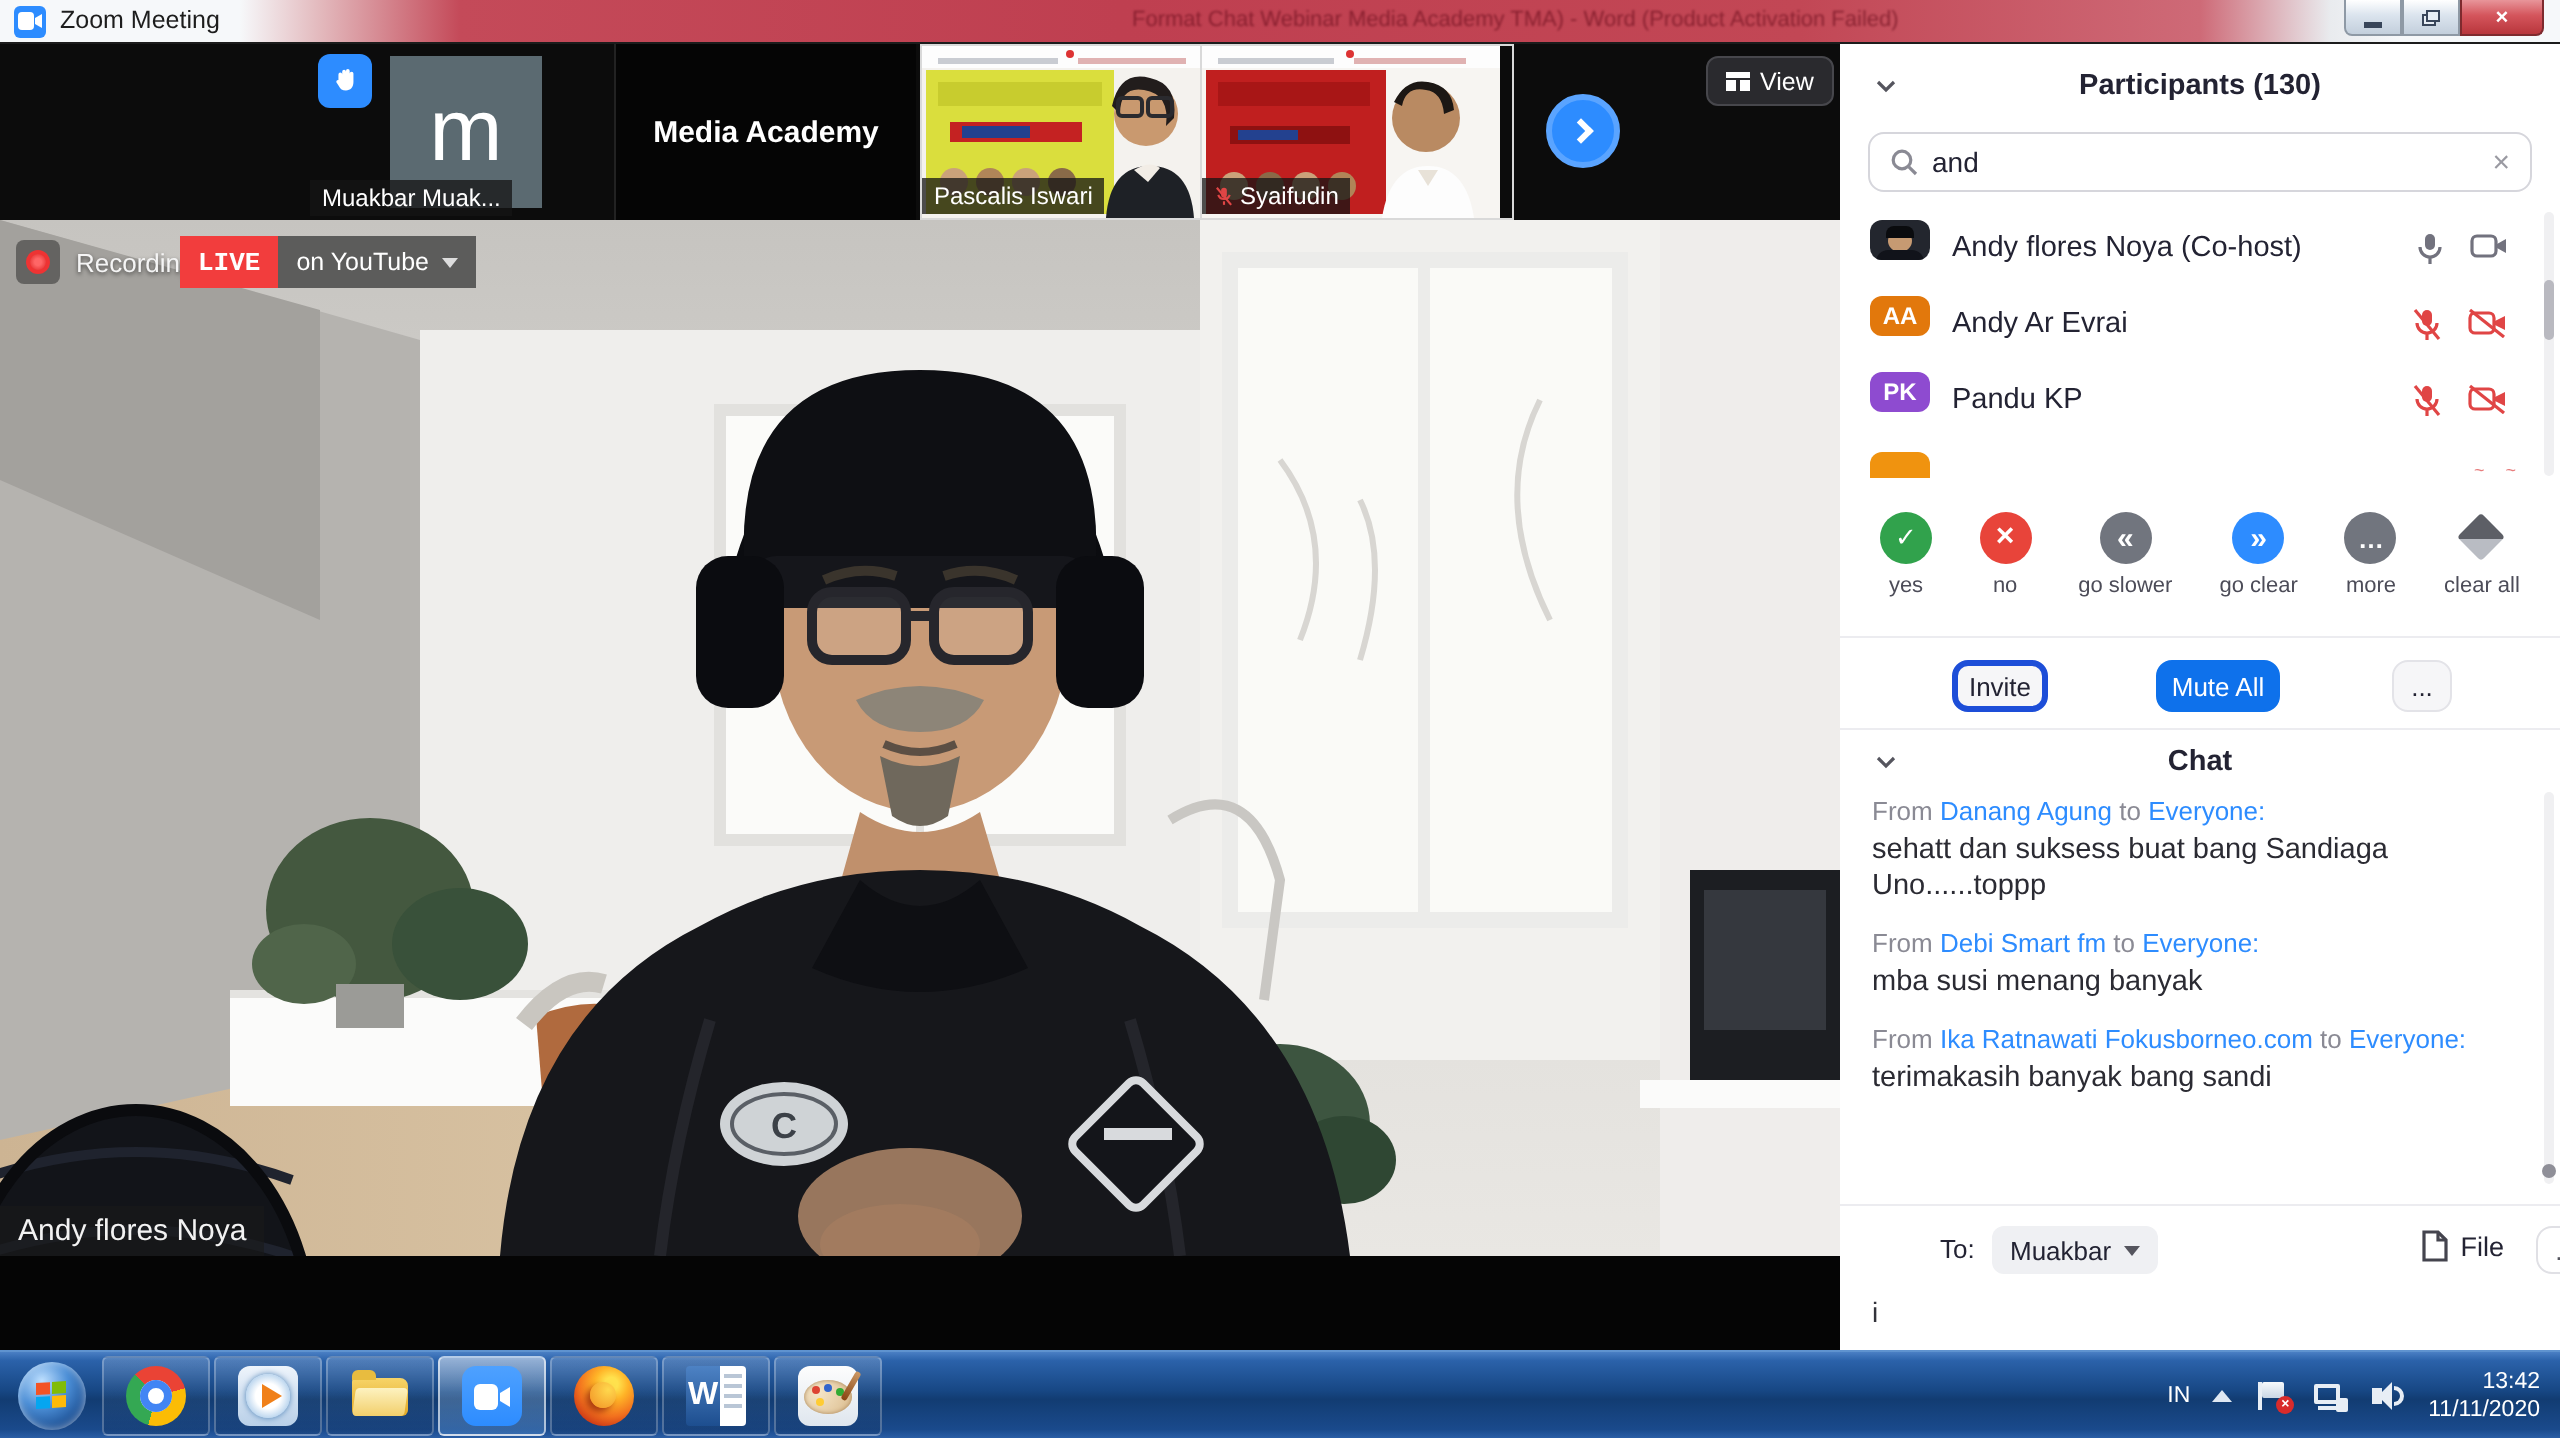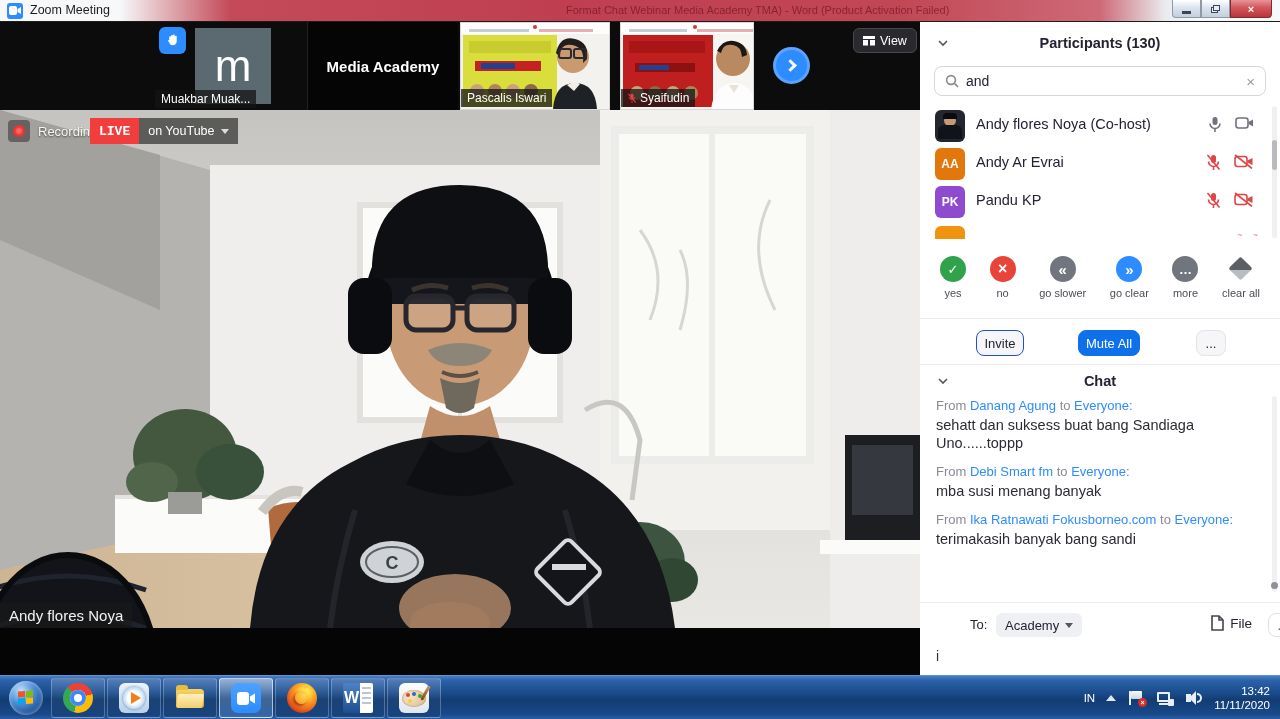--- a/index.html
+++ b/index.html
@@ -31,21 +31,21 @@
   
   .filmstrip { position:absolute; top:0; left:0; width:920px; height:88px; background:#0c0c0c; }
   .cell { position:absolute; top:0; height:88px; overflow:hidden; }
   .cell-label { position:absolute; left:0; bottom:2px; background:rgba(20,20,20,.75); color:#fff; font-size:12px; padding:2px 6px; display:flex; align-items:center; gap:3px; white-space:nowrap; }
   .muakbar { left:155px; width:153px; background:#0c0c0c; border-right:1px solid #222; }
   .avatar-sq { position:absolute; left:40px; top:6px; width:76px; height:76px; background:#5b6a71; color:#fff; font-size:44px; display:flex; align-items:center; justify-content:center; }
   .hand-badge { position:absolute; left:4px; top:5px; width:27px; height:27px; border-radius:6px; background:#2d8cff; display:flex; align-items:center; justify-content:center; }
   .media-cell { left:308px; width:150px; background:#050505; display:flex; align-items:center; justify-content:center; color:#fff; font-weight:bold; font-size:15px; }
   .thumb { border:1px solid #d9d9d9; }
   .pascalis { left:460px; width:150px; }
-  .syaifudin { left:620px; width:134px; }
+  .syaifudin { left:600px; width:157px; }
   .next-btn { position:absolute; left:773px; top:25px; width:37px; height:37px; border-radius:50%; background:#2d8cff; border:3px solid #5aa4ff; display:flex; align-items:center; justify-content:center; }
   .next-chev { width:9px; height:9px; border-right:3px solid #fff; border-top:3px solid #fff; transform:rotate(45deg); margin-right:3px; }
   .view-btn { position:absolute; left:853px; top:6px; height:25px; padding:0 9px; border-radius:6px; background:#2a2a2e; border:1px solid #47474c; color:#fff; font-size:12.5px; display:flex; align-items:center; gap:5px; }
   .grid-ic { width:12px; height:10px; background:
     linear-gradient(#fff,#fff) 0 0/12px 3px no-repeat,
     linear-gradient(#fff,#fff) 0 4.5px/5px 5.5px no-repeat,
     linear-gradient(#fff,#fff) 7px 4.5px/5px 5.5px no-repeat; }
 
   
   .main-video { position:absolute; top:88px; left:0; width:920px; height:518px; overflow:hidden; background:#c9c7c3; }
@@ -63,42 +63,42 @@
   
   .chev { width:10px; height:10px; }
   .p-header { position:absolute; top:8px; left:0; width:360px; height:26px; }
   .p-header .chev, .c-header .chev { position:absolute; left:18px; top:8px; }
   .panel-title { width:100%; text-align:center; font-size:14.5px; font-weight:bold; color:#232333; padding-top:5px; }
   .search-box { position:absolute; top:44px; left:14px; width:332px; height:30px; border:1px solid #d6d6dc; border-radius:8px; background:#fff; display:flex; align-items:center; padding:0 10px; gap:7px; }
   .search-box input { border:none; outline:none; flex:1; font-size:14px; color:#232333; font-family:inherit; background:transparent; }
   .search-clear { color:#9a9aa2; font-size:15px; }
 
   .p-row { position:absolute; left:0; width:352px; height:38px; }
-  .p-avatar { position:absolute; left:15px; top:4px; width:30px; height:32px; border-radius:6px; color:#fff; font-size:12px; font-weight:bold; display:flex; align-items:center; justify-content:center; overflow:hidden; }
+  .p-avatar { position:absolute; left:15px; top:4px; width:30px; height:20px; border-radius:6px; color:#fff; font-size:12px; font-weight:bold; display:flex; align-items:center; justify-content:center; overflow:hidden; }
   .p-name { position:absolute; left:56px; top:10px; font-size:14.5px; color:#232333; white-space:nowrap; }
   .p-icons { position:absolute; right:18px; top:10px; display:flex; gap:13px; }
   .photo-av { background:#23262e; position:relative; }
   .photo-av .ph-head { position:absolute; left:9px; top:5px; width:12px; height:11px; border-radius:50%; background:#c69a72; }
   .photo-av .ph-body { position:absolute; left:3px; top:15px; width:24px; height:14px; border-radius:6px 6px 0 0; background:#11131a; }
   .photo-av .ph-beanie { position:absolute; left:8px; top:3px; width:14px; height:6px; border-radius:4px 4px 0 0; background:#0a0b0e; }
   .half-av { position:absolute; left:15px; top:204px; width:30px; height:13px; border-radius:6px 6px 0 0; background:#f0930f; }
   .half-icons { position:absolute; right:18px; top:208px; color:#e05252; font-size:9px; opacity:.75; letter-spacing:4px; }
   .list-scroll { position:absolute; right:3px; top:84px; width:5px; height:132px; border-radius:3px; background:#f0f0f2; }
   .list-thumb { position:absolute; right:3px; top:118px; width:5px; height:30px; border-radius:3px; background:#b9b9c0; }
 
   .reactions { position:absolute; top:234px; left:0; width:360px; height:54px; display:flex; justify-content:space-between; padding:0 20px; }
   .r-item { display:flex; flex-direction:column; align-items:center; gap:5px; }
   .r-ic { width:26px; height:26px; border-radius:50%; color:#fff; display:flex; align-items:center; justify-content:center; font-size:13px; font-weight:bold; }
   .r-label { font-size:11px; color:#4c4c58; white-space:nowrap; }
   .diamond-wrap { width:26px; height:26px; position:relative; }
   .diamond { position:absolute; left:4px; top:4px; width:17px; height:17px; transform:rotate(45deg); background:linear-gradient(135deg,#5d5f66 0 55%,#b9bcc3 55%); border-radius:2px; }
   .sec-divider { position:absolute; left:0; width:360px; height:1px; background:#ececf0; }
   .p-actions { position:absolute; top:308px; left:0; width:360px; height:28px; }
   .btn { position:absolute; height:26px; border-radius:8px; font-size:13px; display:flex; align-items:center; justify-content:center; font-family:inherit; }
-  .btn-invite { left:56px; width:48px; background:#f6f6f8; border:1px solid #1d4ed8; color:#232333; }
+  .btn-invite { left:56px; width:48px; background:#f6f6f8; border:3px solid #1d4ed8; color:#232333; }
   .btn-mute { left:158px; width:62px; background:#0e71eb; border:1px solid #0e71eb; color:#fff; }
   .btn-more { left:276px; width:30px; background:#f6f6f8; border:1px solid #e3e3e8; color:#232333; }
 
   .c-header { position:absolute; top:346px; left:0; width:360px; height:26px; }
   .messages { position:absolute; top:376px; left:16px; width:316px; }
   .msg { margin-bottom:12px; }
   .msg-meta { font-size:13px; color:#8a8a94; margin-bottom:3px; }
   .msg-meta .mname { color:#2d8cff; }
   .msg-body { font-size:14.5px; color:#2b2b33; line-height:18px; }
   .chat-scroll { position:absolute; right:3px; top:374px; width:5px; height:196px; border-radius:3px; background:#f0f0f2; }
@@ -522,21 +522,21 @@
       </div>
 
       <div class="chat-scroll"></div>
       <div class="chat-dot"></div>
 
       <div class="sec-divider chat-footer-divider"></div>
 
       <div class="to-row">
         <span class="to-label">To:</span>
         <span class="to-pill">
-          <span>Academy</span>
+          <span>Muakbar</span>
           <span class="pill-caret"></span>
         </span>
         <span class="file-wrap">
           <svg width="14" height="16" viewBox="0 0 14 16">
               <path d="M2 1 h7 l4 4 v10 h-11 Z" fill="none" stroke="#44444e" stroke-width="1.6"></path>
               <path d="M9 1 v4 h4" fill="none" stroke="#44444e" stroke-width="1.6"></path>
             </svg>
           <span>File</span>
         </span>
         <span class="dots-btn">...</span>

